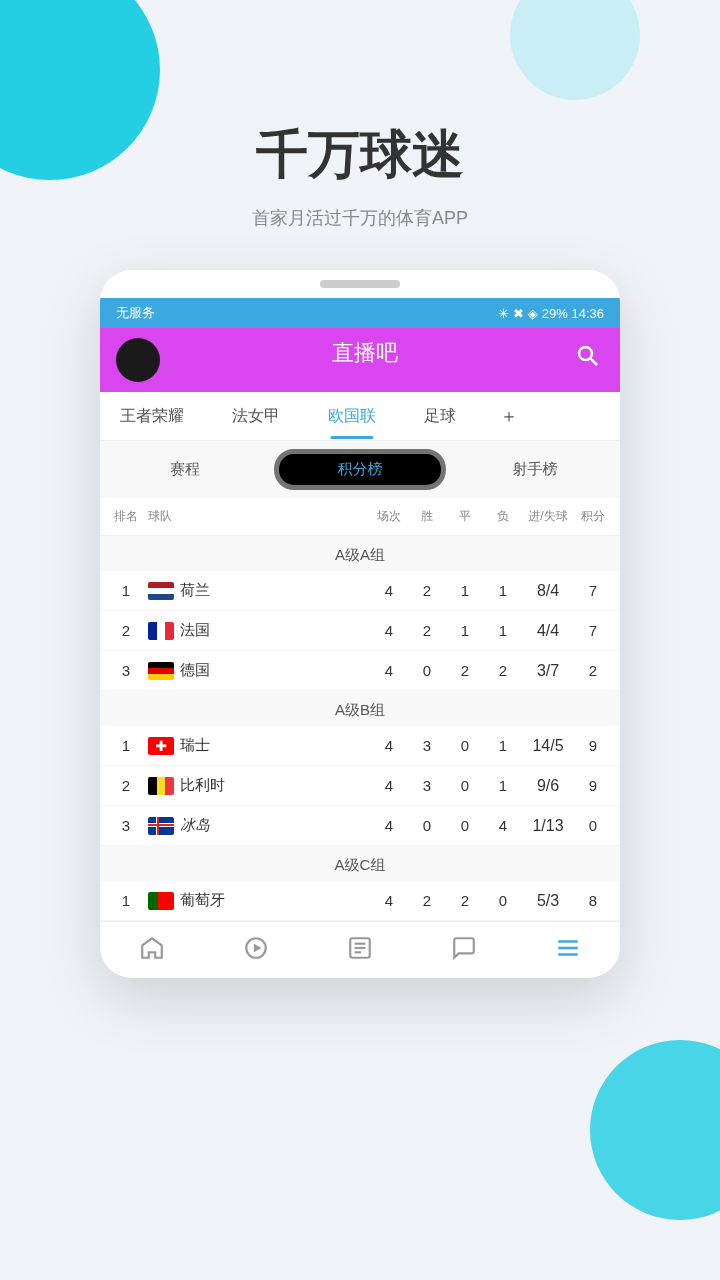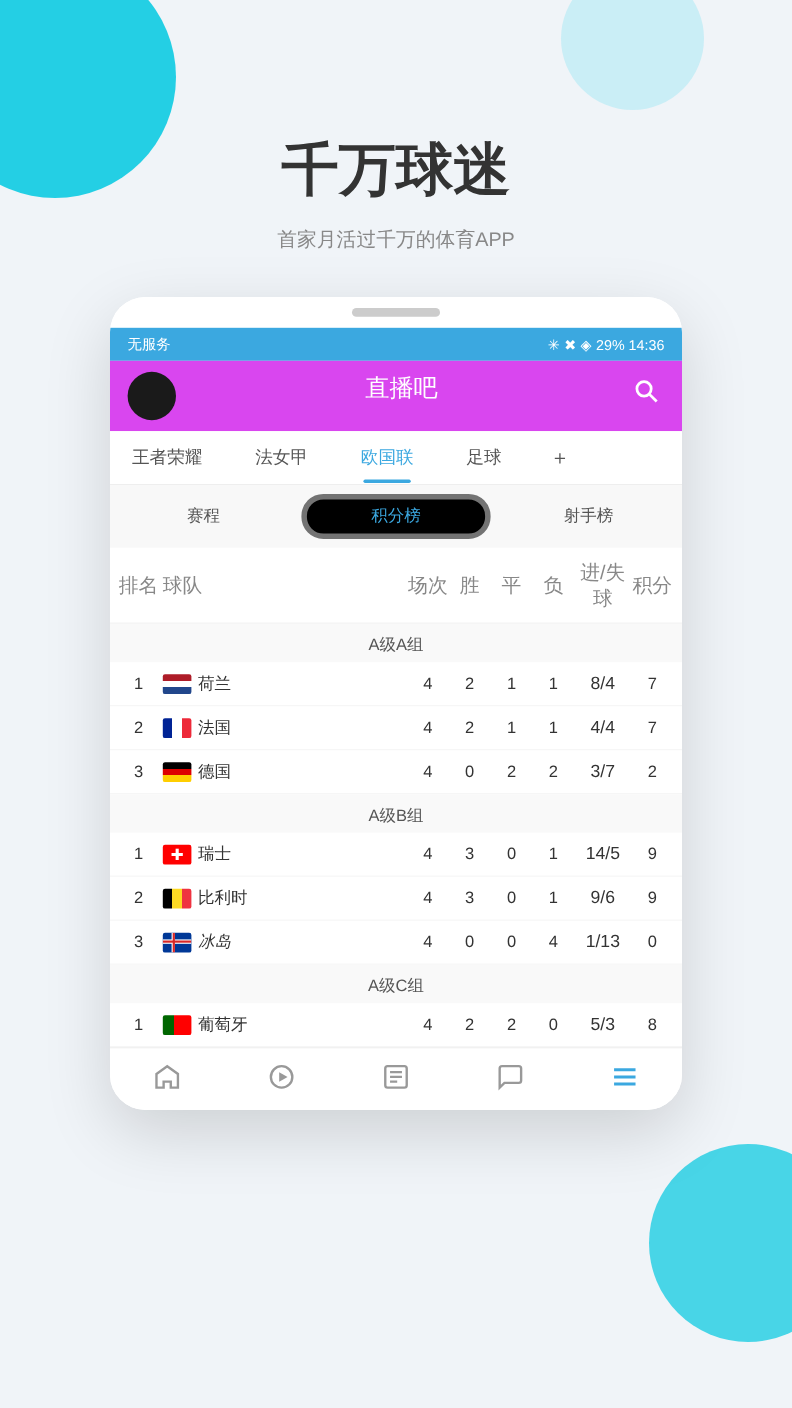--- a/index.html
+++ b/index.html
@@ -209,21 +209,21 @@
 
     
     .standings-table {
       background: #fff;
       width: 100%;
     }
     .table-header {
       display: flex;
       align-items: center;
       padding: 10px 8px;
-      font-size: 18px;
+      font-size: 12px;
       color: #888;
       border-bottom: 1px solid #f0f0f0;
     }
     .col-rank { width: 36px; text-align: center; }
     .col-team { flex: 1; text-align: left; padding-left: 4px; }
     .col-num { width: 38px; text-align: center; }
     .col-goals { width: 52px; text-align: center; }
     .col-pts { width: 38px; text-align: center; }
 
     .group-header {

